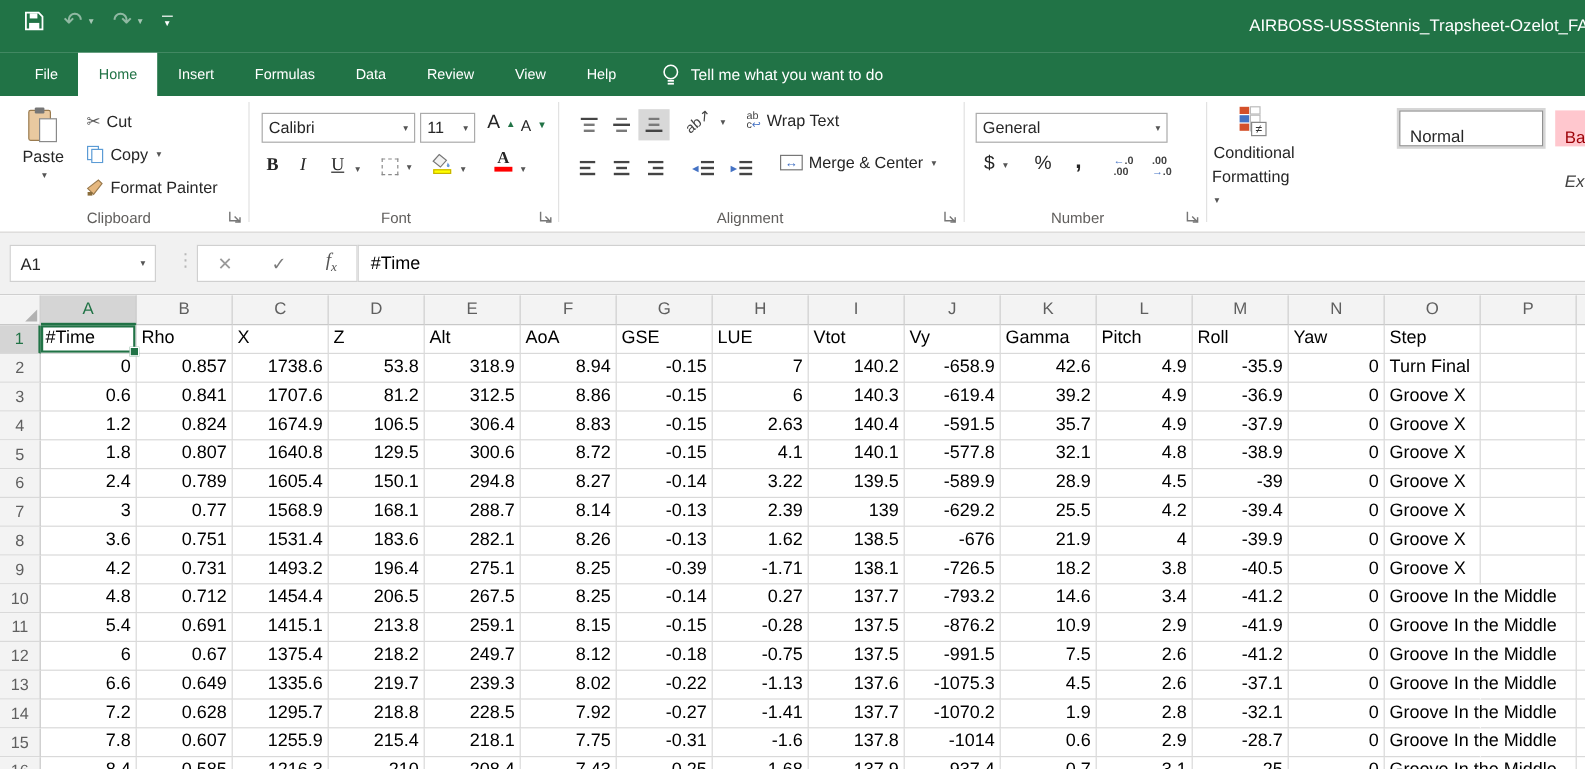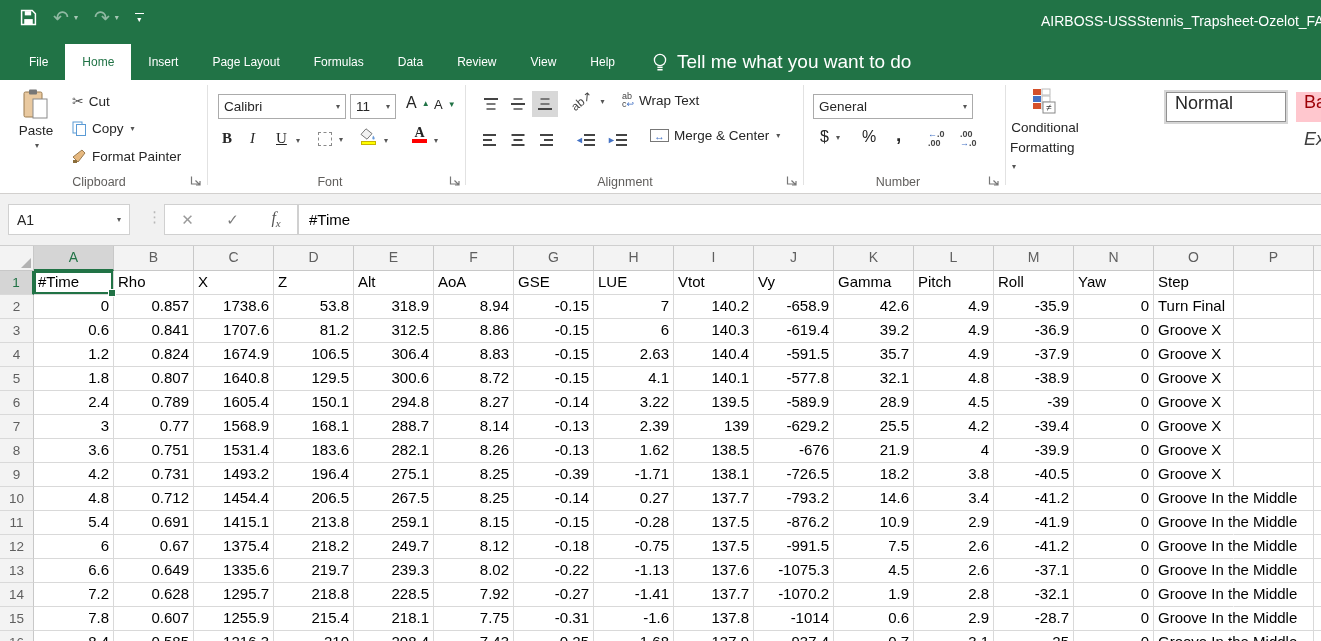--- a/index.html
+++ b/index.html
@@ -13,21 +13,21 @@
   .qat .sep-arrow{font-size:8px;opacity:.6;margin-left:-11px}
   .qat-more{display:flex;flex-direction:column;align-items:center;line-height:5px}
   .qat-more .bar{width:9px;border-top:1.5px solid #fff;margin-bottom:3px}
   .qat-more .arr{font-size:8px}
   .wintitle{position:absolute;left:1041px;top:13px;font-size:14px;white-space:nowrap}
 
   
   .tabsrow{position:absolute;left:0;top:44px;width:1321px;height:36px;background:#217346;display:flex;align-items:stretch;padding-left:12px;color:#fff}
   .tab{padding:0 17px;display:flex;align-items:center;font-size:12px;white-space:nowrap}
   .tab.active{background:#fff;color:#217346}
-  .tellme{display:flex;align-items:center;gap:9px;margin-left:20px;font-size:19px;white-space:nowrap}
+  .tellme{display:flex;align-items:center;gap:9px;margin-left:20px;font-size:13px;white-space:nowrap}
 
   
   .ribbon{position:absolute;left:0;top:80px;width:1321px;height:114px;background:#fff;border-bottom:1px solid #d2d0ce}
   .ribbon .abs{position:absolute}
   .gsep{position:absolute;top:5px;height:100px;width:1px;background:#e2e2e2}
   .glabel{position:absolute;bottom:4px;font-size:12.5px;color:#605e5c;text-align:center}
   .launcher{position:absolute;bottom:6px;width:12px;height:12px;color:#666}
   .rbtn{display:flex;align-items:center;gap:5px;font-size:13.5px;color:#262626;white-space:nowrap}
   .dd{font-size:8px;color:#555;margin-left:2px}
   .bigbtn{display:flex;flex-direction:column;align-items:center;justify-content:flex-start;text-align:center;font-size:13.5px;gap:3px}
@@ -35,21 +35,21 @@
   .combo .dd{margin-left:6px}
   .fmt-b{font-weight:bold;font-size:15px;font-family:"Liberation Serif",serif}
   .fmt-i{font-style:italic;font-size:15px;font-family:"Liberation Serif",serif}
   .fmt-u{font-size:15px;text-decoration:underline;font-family:"Liberation Serif",serif}
   .colorbtn{display:flex;flex-direction:column;align-items:center;line-height:11px}
   .colorbar{width:15px;height:4px;margin-top:1px}
   .hl{background:#d8d8d8}
   .icbox{display:flex;align-items:center;justify-content:center;width:26px;height:26px}
   .dec{display:flex;flex-direction:column;font-size:9px;line-height:9px;color:#444;font-weight:bold}
   .dec .blu{color:#4472c4}
-  .stylebox{position:absolute;height:30px;display:flex;align-items:flex-start;padding-left:8px;font-size:18px;white-space:nowrap;overflow:hidden}
+  .stylebox{position:absolute;height:30px;display:flex;align-items:flex-end;padding-left:8px;font-size:14px;white-space:nowrap;overflow:hidden}
   .st-normal{background:#fff;border:1px solid #919191;box-shadow:0 0 0 2px #d6d6d6}
   .st-bad{background:#ffc7ce;color:#9c0006}
   .st-check{background:#a6a6a6;color:#fff;font-weight:bold;border:2px solid #595959;box-shadow:inset 0 0 0 1px #fff}
   .st-ex{font-style:italic;color:#404040}
   .cfline{font-size:13.5px;line-height:17px;text-align:left}
 
   
   .fbar{position:absolute;left:0;top:194px;width:1321px;height:52px;background:#f1f1f1;border-bottom:1px solid #cfcfcf}
   .namebox{position:absolute;left:8px;top:10px;width:122px;height:31px;background:#fff;border:1px solid #d0d0d0;display:flex;align-items:center;padding:0 8px;font-size:14px;justify-content:space-between}
   .fdots{position:absolute;left:147px;top:14px;color:#b8b8b8;font-size:15px}
@@ -98,21 +98,20 @@
       </span>
   </div>
   <div class="wintitle">AIRBOSS-USSStennis_Trapsheet-Ozelot_FA</div>
 </div>
 
 <div class="tabsrow">
   <span style="display:flex">
       <div class="tab">File</div>
       <div class="tab active">Home</div>
       <div class="tab">Insert</div>
-      <div class="tab">Page Layout</div>
       <div class="tab">Formulas</div>
       <div class="tab">Data</div>
       <div class="tab">Review</div>
       <div class="tab">View</div>
       <div class="tab">Help</div>
     </span>
   <span class="tellme">
     <span>
       <svg width="16" height="19" viewBox="0 0 16 19">
           <circle cx="8" cy="7" r="5.6" fill="none" stroke="#fff" stroke-width="1.3"></circle>

